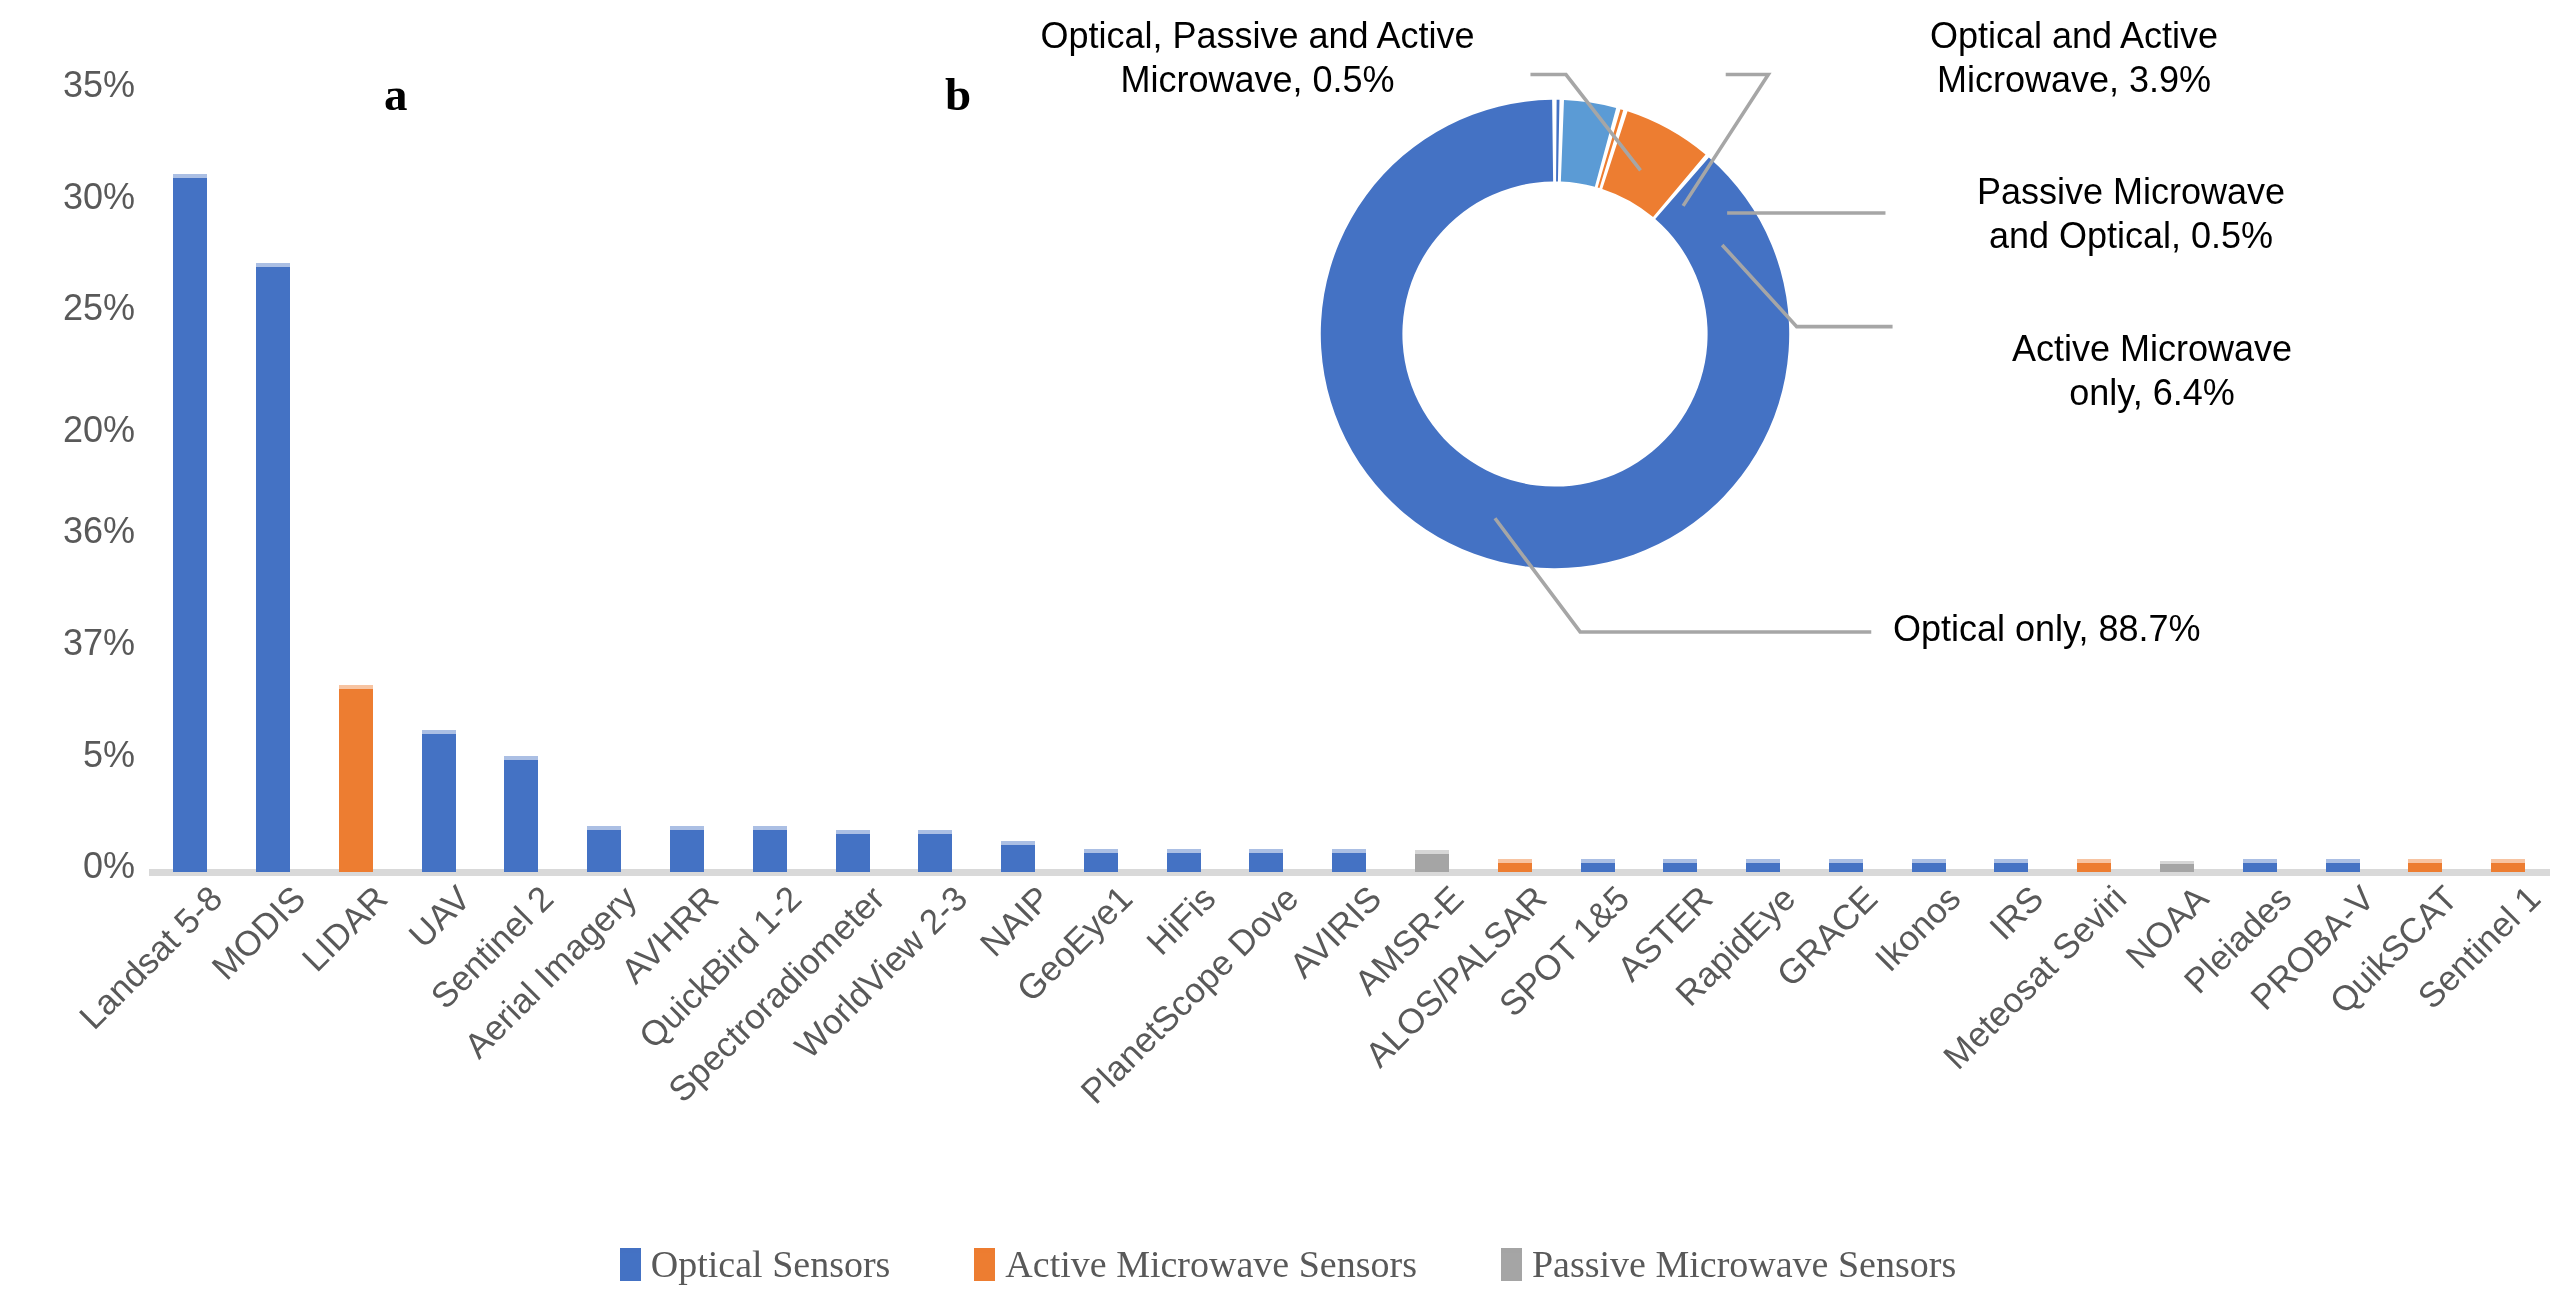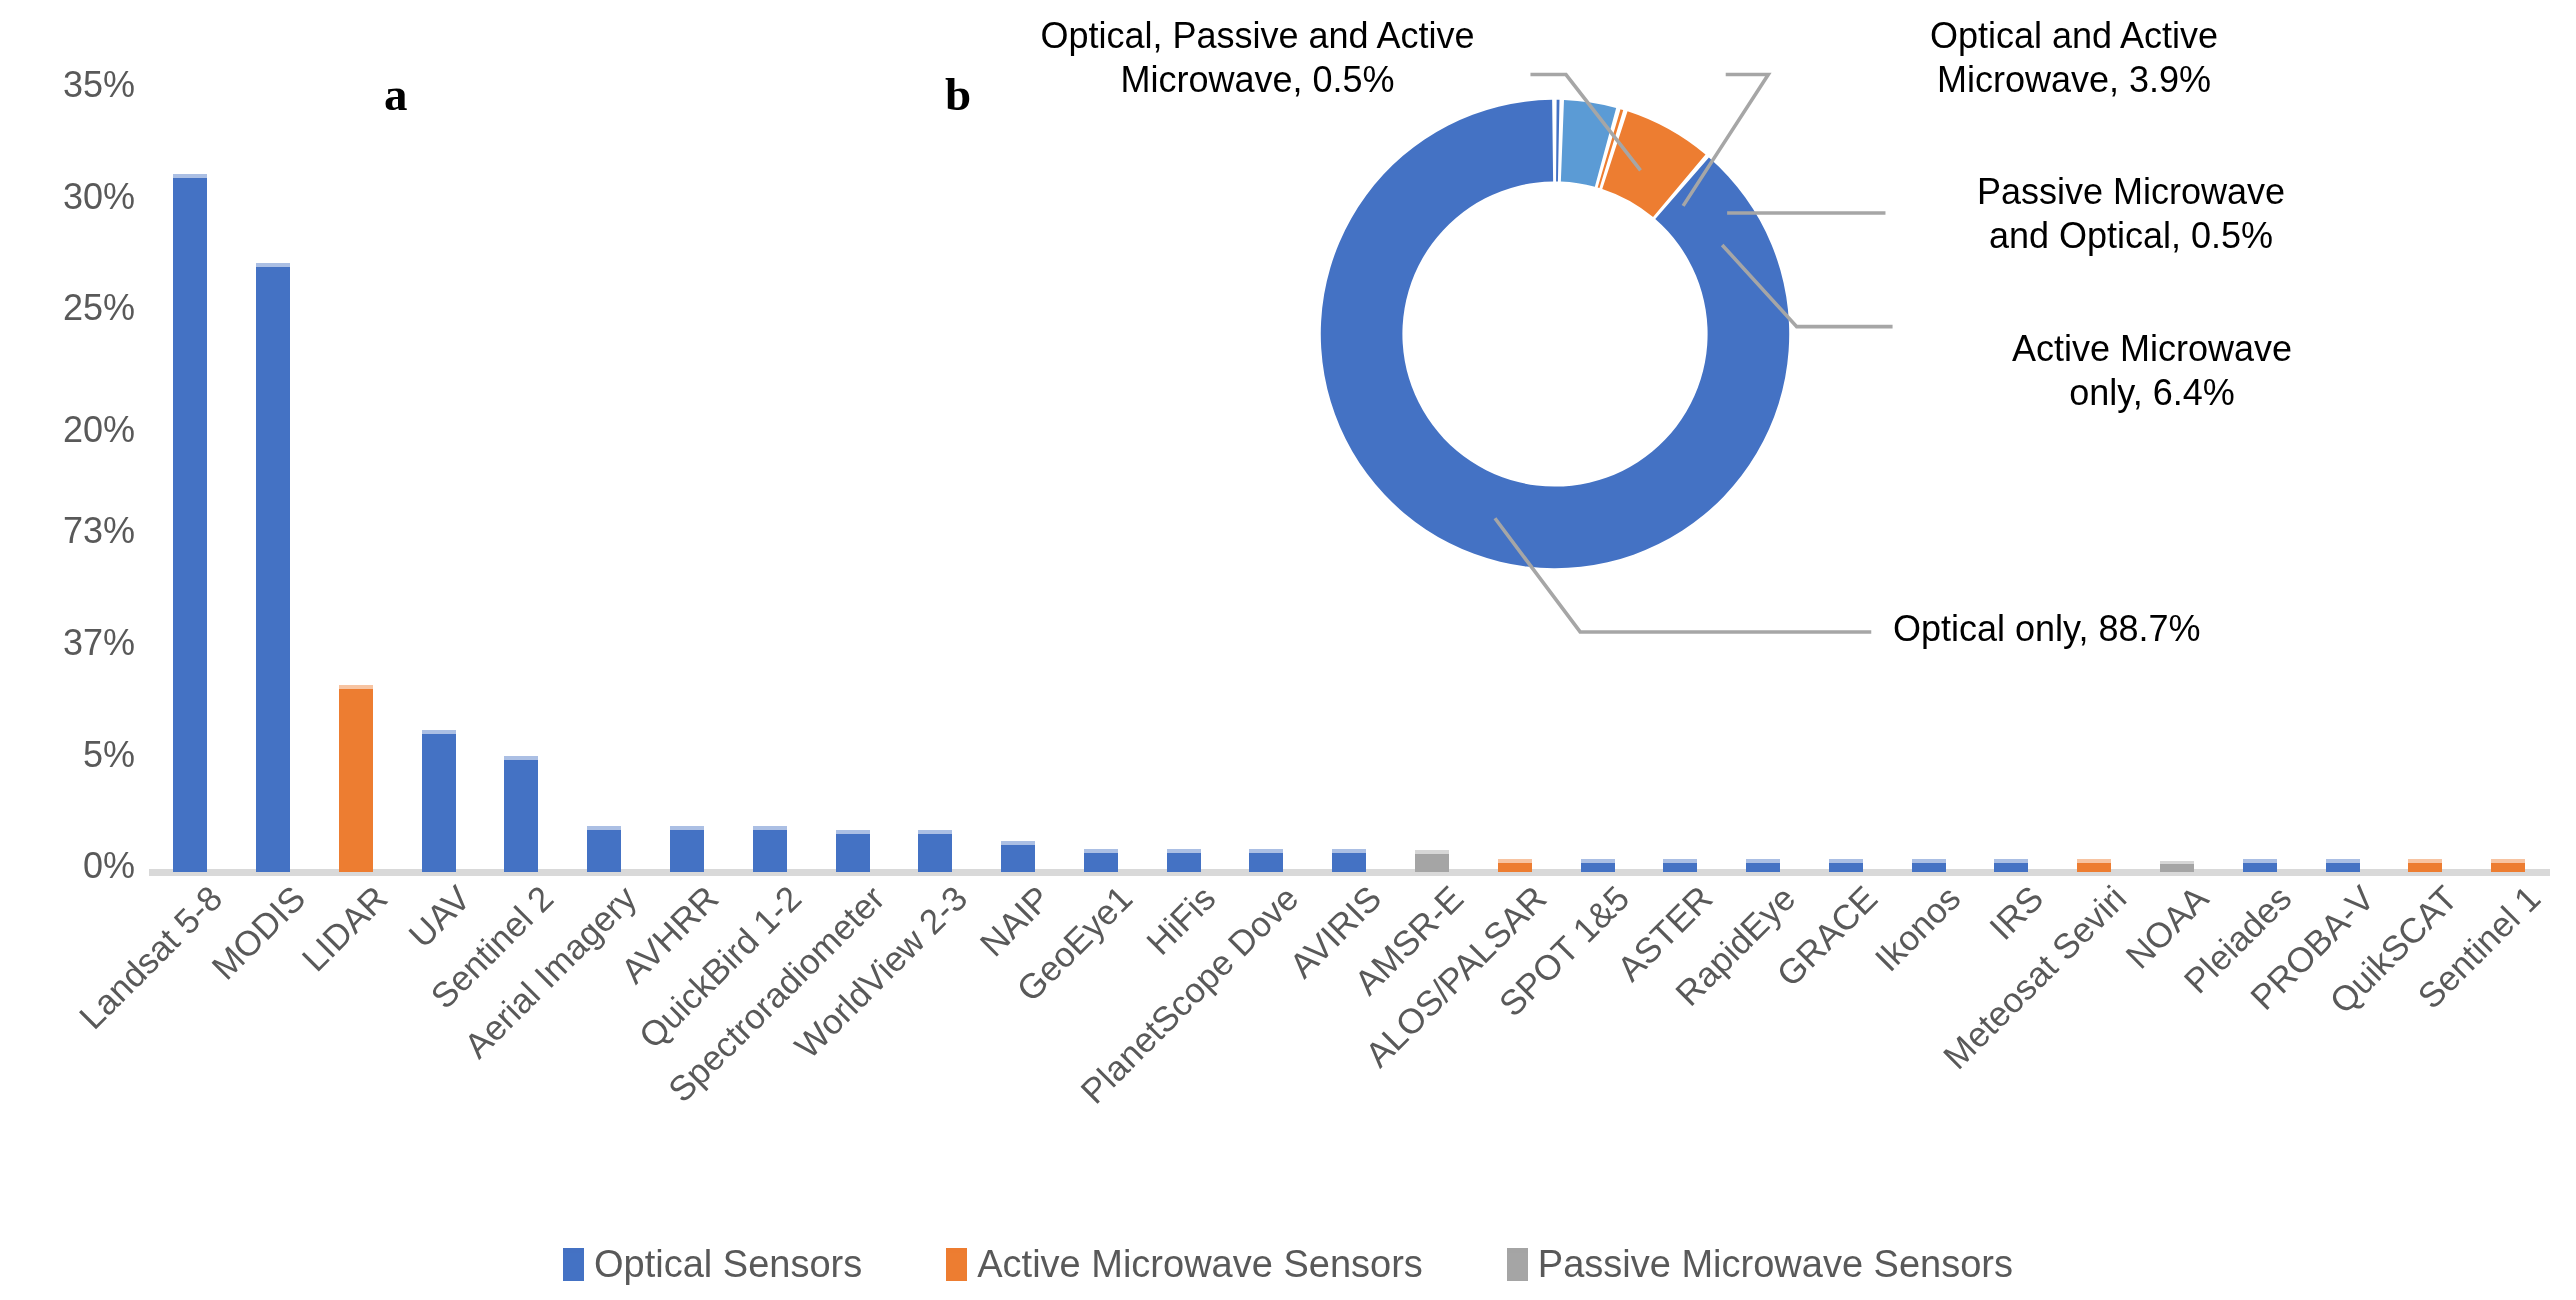--- a/index.html
+++ b/index.html
@@ -38,38 +38,38 @@
 
   .donut-label{position:absolute;font-size:36px;color:#000000;line-height:1.22;}
   #lbl-opa{left:1016px;top:14px;width:483px;text-align:center;}
   #lbl-oam{left:1854px;top:14px;width:440px;text-align:center;}
   #lbl-pmo{left:1911px;top:170px;width:440px;text-align:center;}
   #lbl-amo{left:1932px;top:327px;width:440px;text-align:center;}
   #lbl-oo{left:1893px;top:607px;width:497px;text-align:left;}
 
   
   #legend{position:absolute;left:0;top:1232px;width:2576px;height:64px;
-          display:flex;justify-content:center;align-items:center;gap:84px;}
+          display:flex;justify-content:center;align-items:center;gap:84px;font-family:Liberation Serif, serif;}
   .legend-item{display:flex;align-items:center;gap:10px;}
   .swatch{width:21px;height:33px;display:inline-block;position:relative;}
   .swatch .cap{position:absolute;left:0;top:0;width:100%;height:5px;opacity:.45;}
   .legend-text{font-size:38px;color:#595959;white-space:nowrap;}
 </style>
 </head>
 <body>
 
 <div class="panel-letter" id="panel-a">a</div>
 <div class="panel-letter" id="panel-b">b</div>
 
 <div id="bar-chart">
   <div id="y-axis">
       <div class="ytick" style="top: 781px;">0%</div>
       <div class="ytick" style="top: 670px;">5%</div>
       <div class="ytick" style="top: 558px;">37%</div>
-      <div class="ytick" style="top: 446px;">73%</div>
+      <div class="ytick" style="top: 446px;">36%</div>
       <div class="ytick" style="top: 345px;">20%</div>
       <div class="ytick" style="top: 223px;">25%</div>
       <div class="ytick" style="top: 112px;">30%</div>
       <div class="ytick" style="top: 0px;">35%</div>
     </div>
   <div id="plot">
     <div id="axis-line"></div>
   <div class="bar" style="left: 24px; height: 694px; background: rgb(68, 114, 196);">
         <div class="bar-cap" style="background: rgb(68, 114, 196);"></div>
       </div>

